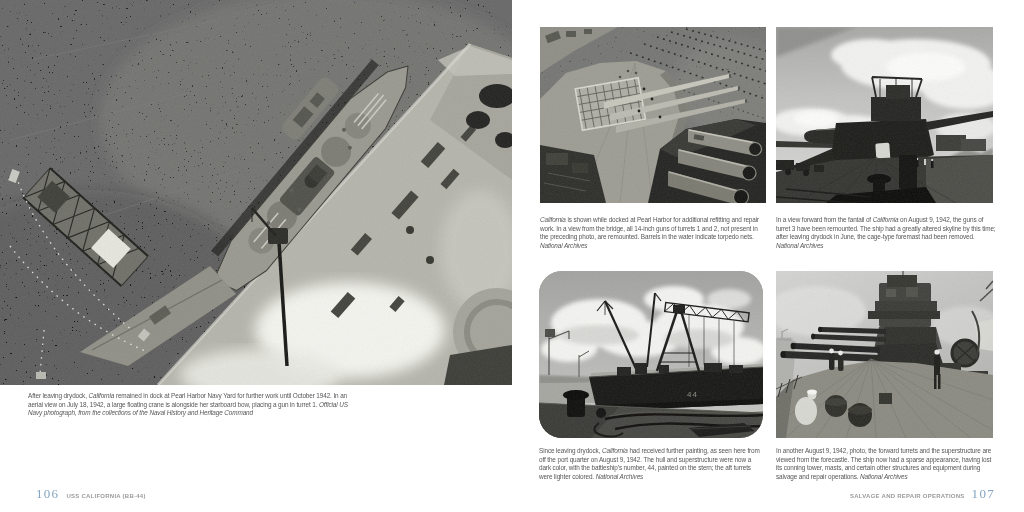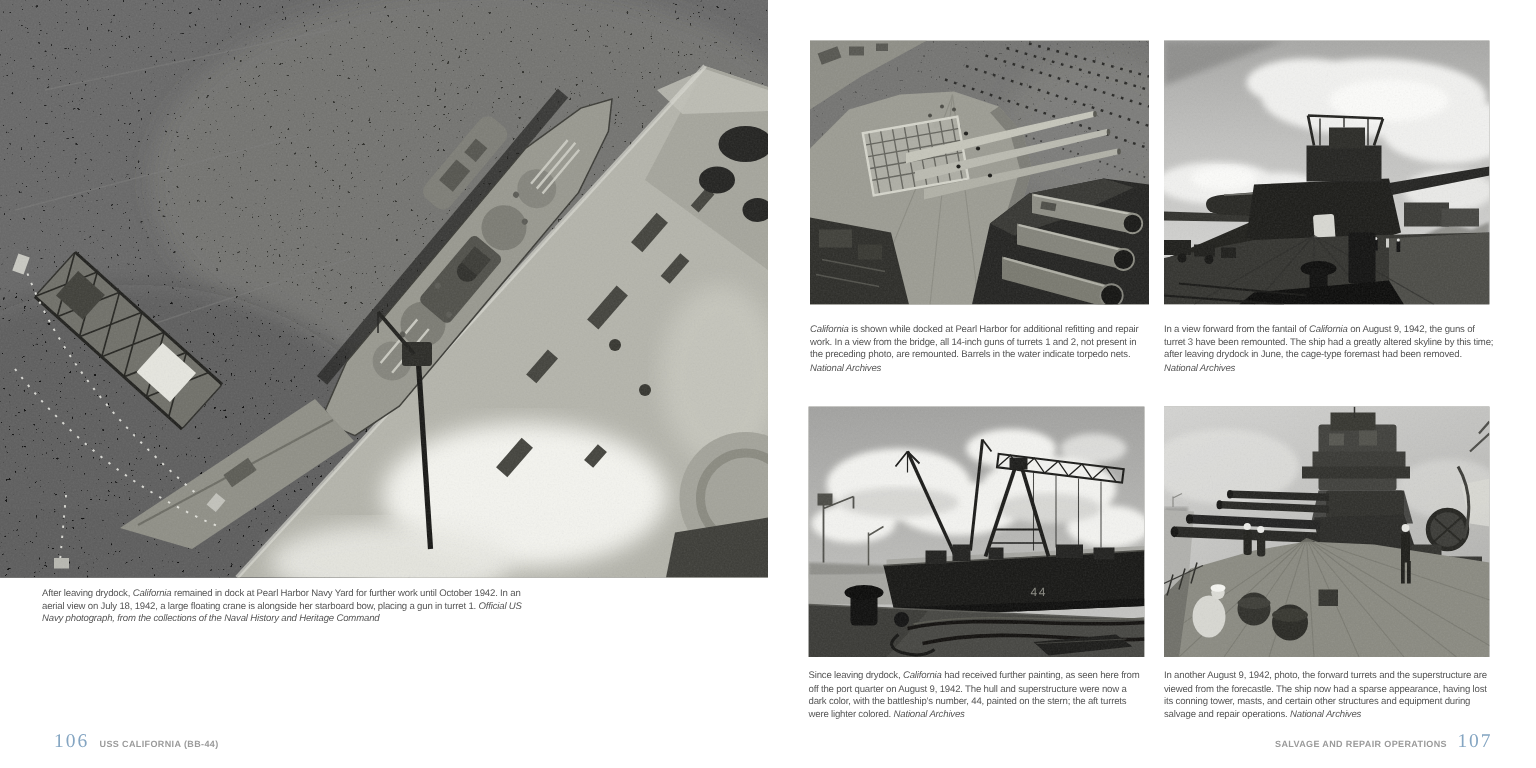--- a/index.html
+++ b/index.html
@@ -14,21 +14,21 @@
   .folio .num { font-family:"Liberation Serif", serif; font-size:13px; color:#84a5c2; letter-spacing:1.3px; }
   .folio .head { font-size:6px; font-weight:bold; color:#9b9b9b; letter-spacing:0.25px; }
   
   #photo-aerial   { left:0;    top:0;    width:512px; height:385px; }
   #cap-aerial     { left:28px; top:392px; width:331px; }
   #folio-left     { left:36px; }
   #photo-bridge   { left:540px; top:27px;  width:226px; height:176px; }
   #photo-fantail  { left:776px; top:27px;  width:217px; height:176px; }
   #cap-bridge     { left:540px; top:216px; width:223px; }
   #cap-fantail    { left:776px; top:216px; width:221px; }
-  #photo-quarter  { left:539px; top:271px; width:224px; height:167px; }
+  #photo-quarter  { left:539px; top:271px; width:224px; height:167px;border-radius:23px; }
   #photo-forecastle{ left:776px; top:271px; width:217px; height:167px; }
   #cap-quarter    { left:539px; top:447px; width:224px; }
   #cap-forecastle { left:776px; top:447px; width:219px; }
   #folio-right    { right:29px; }
 </style>
 </head>
 <body>
 
 <svg width="0" height="0" style="position:absolute" aria-hidden="true">
   <defs>

